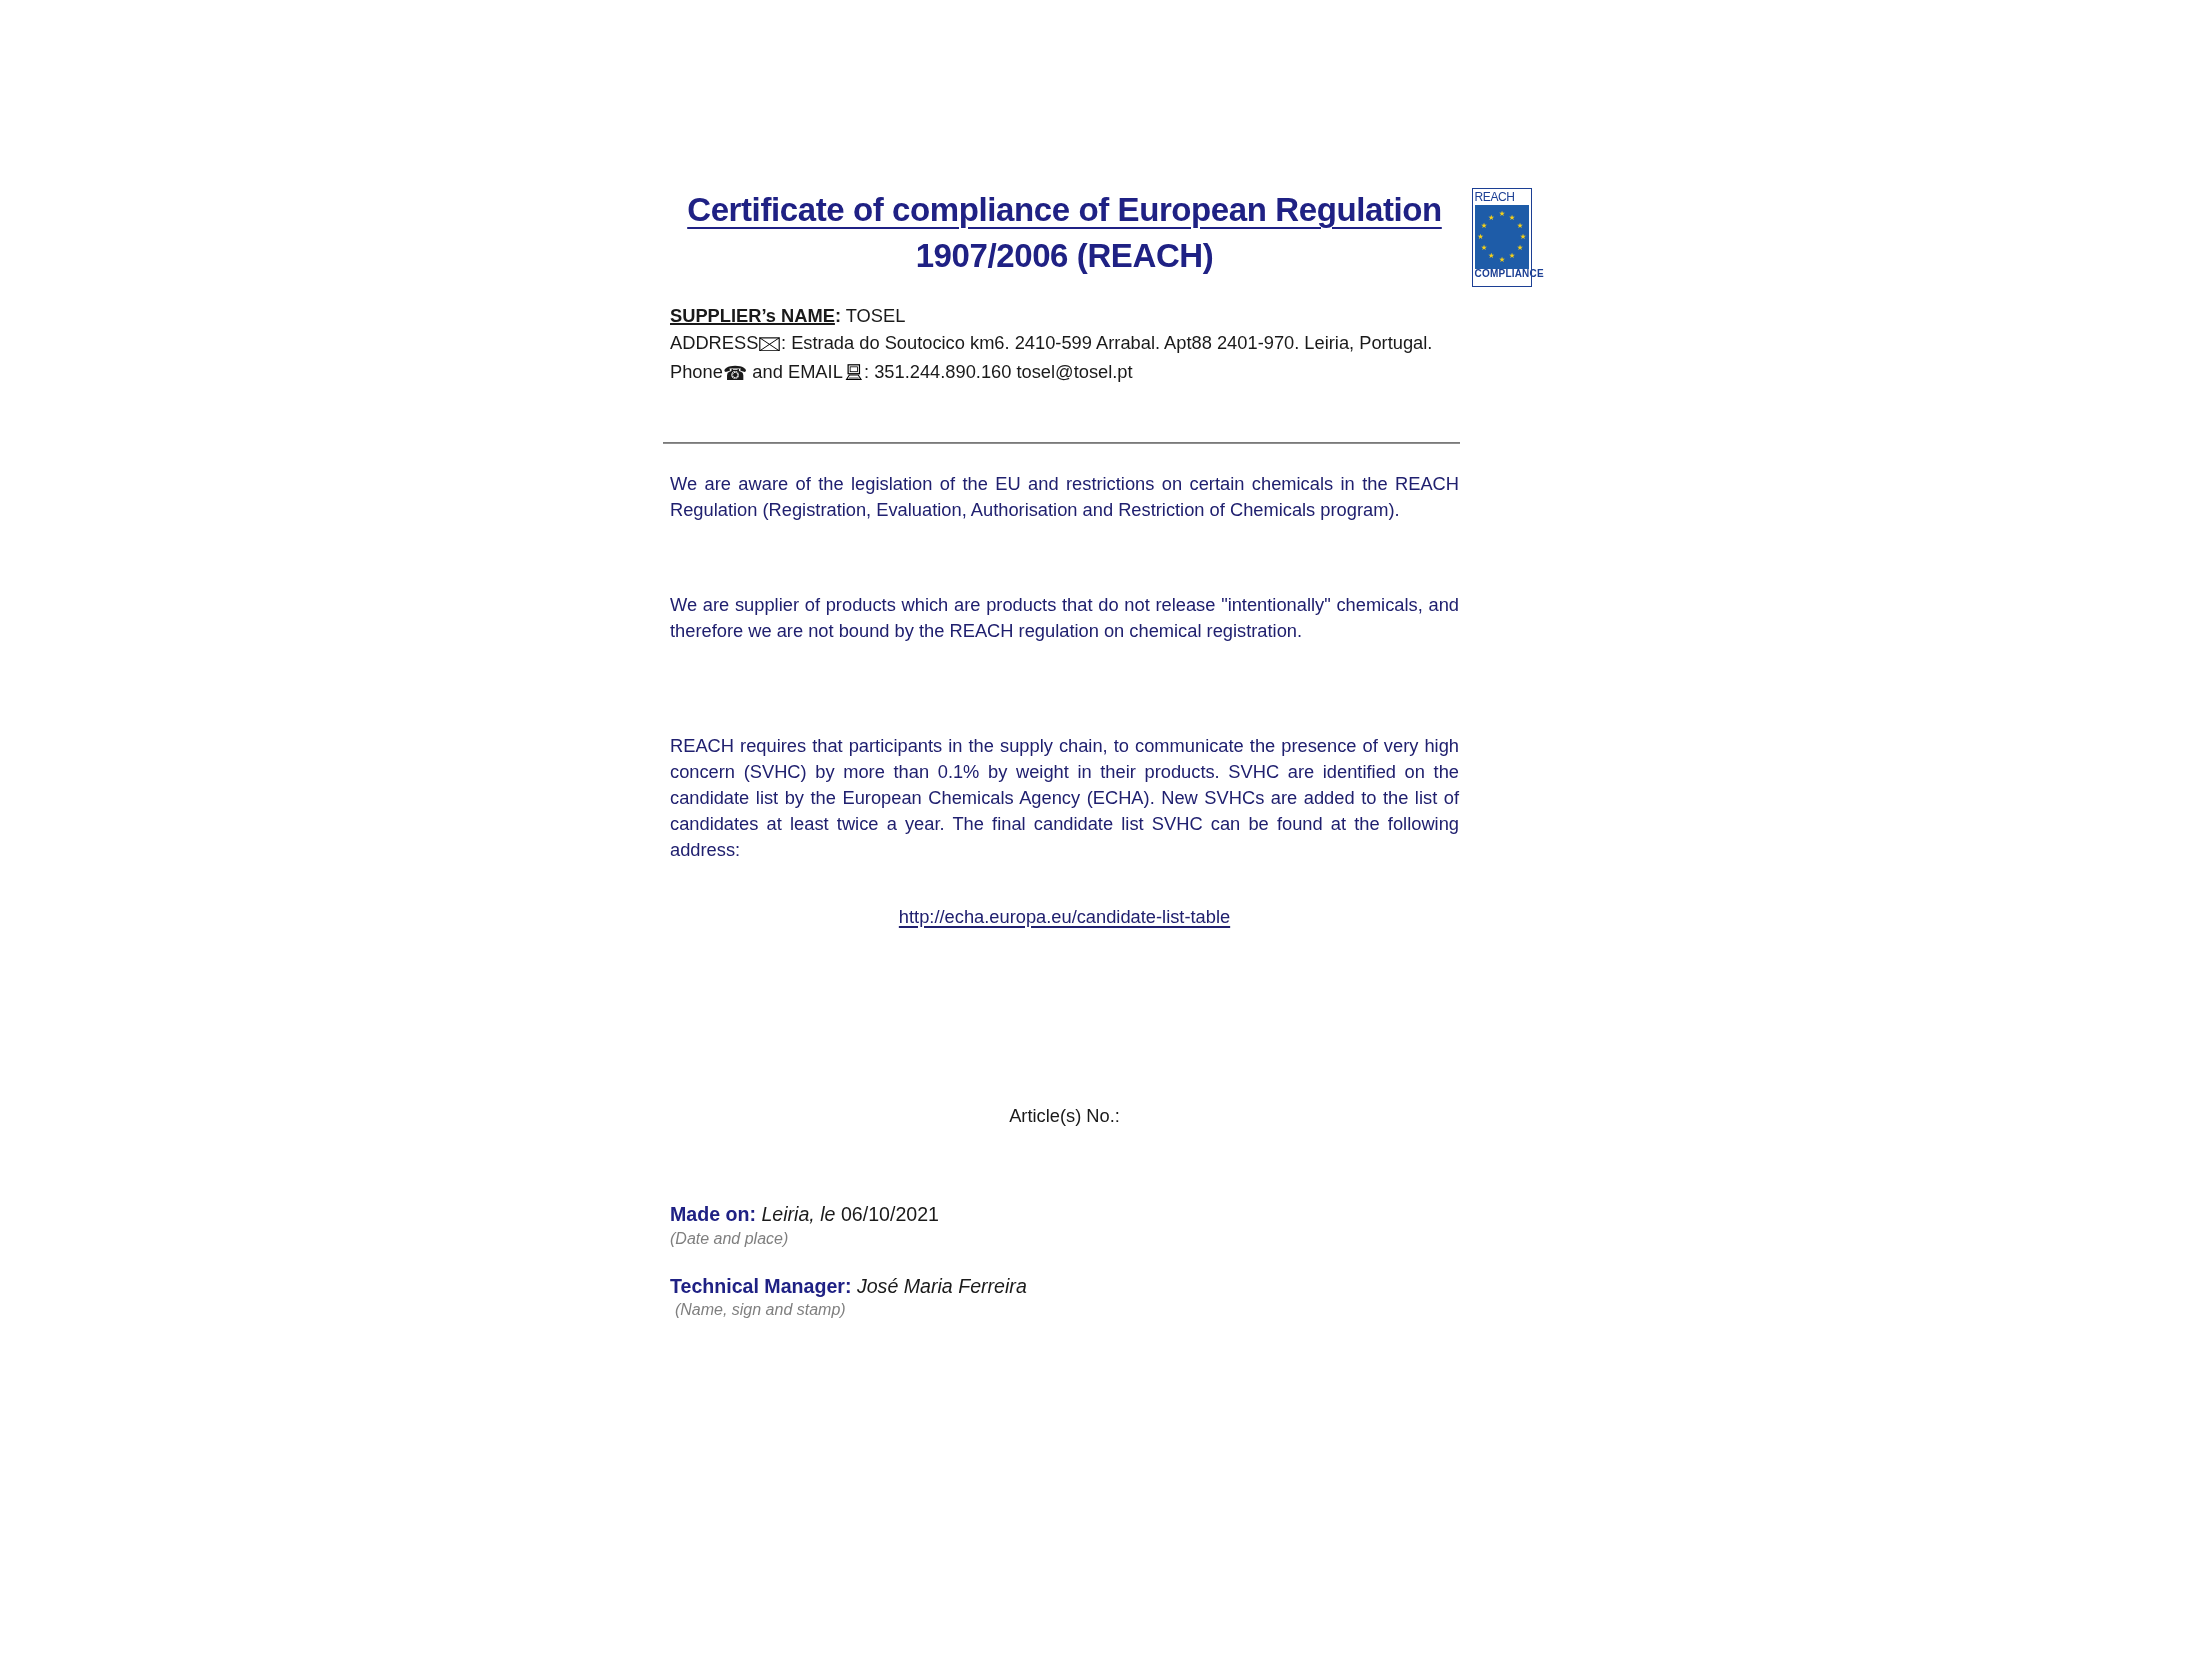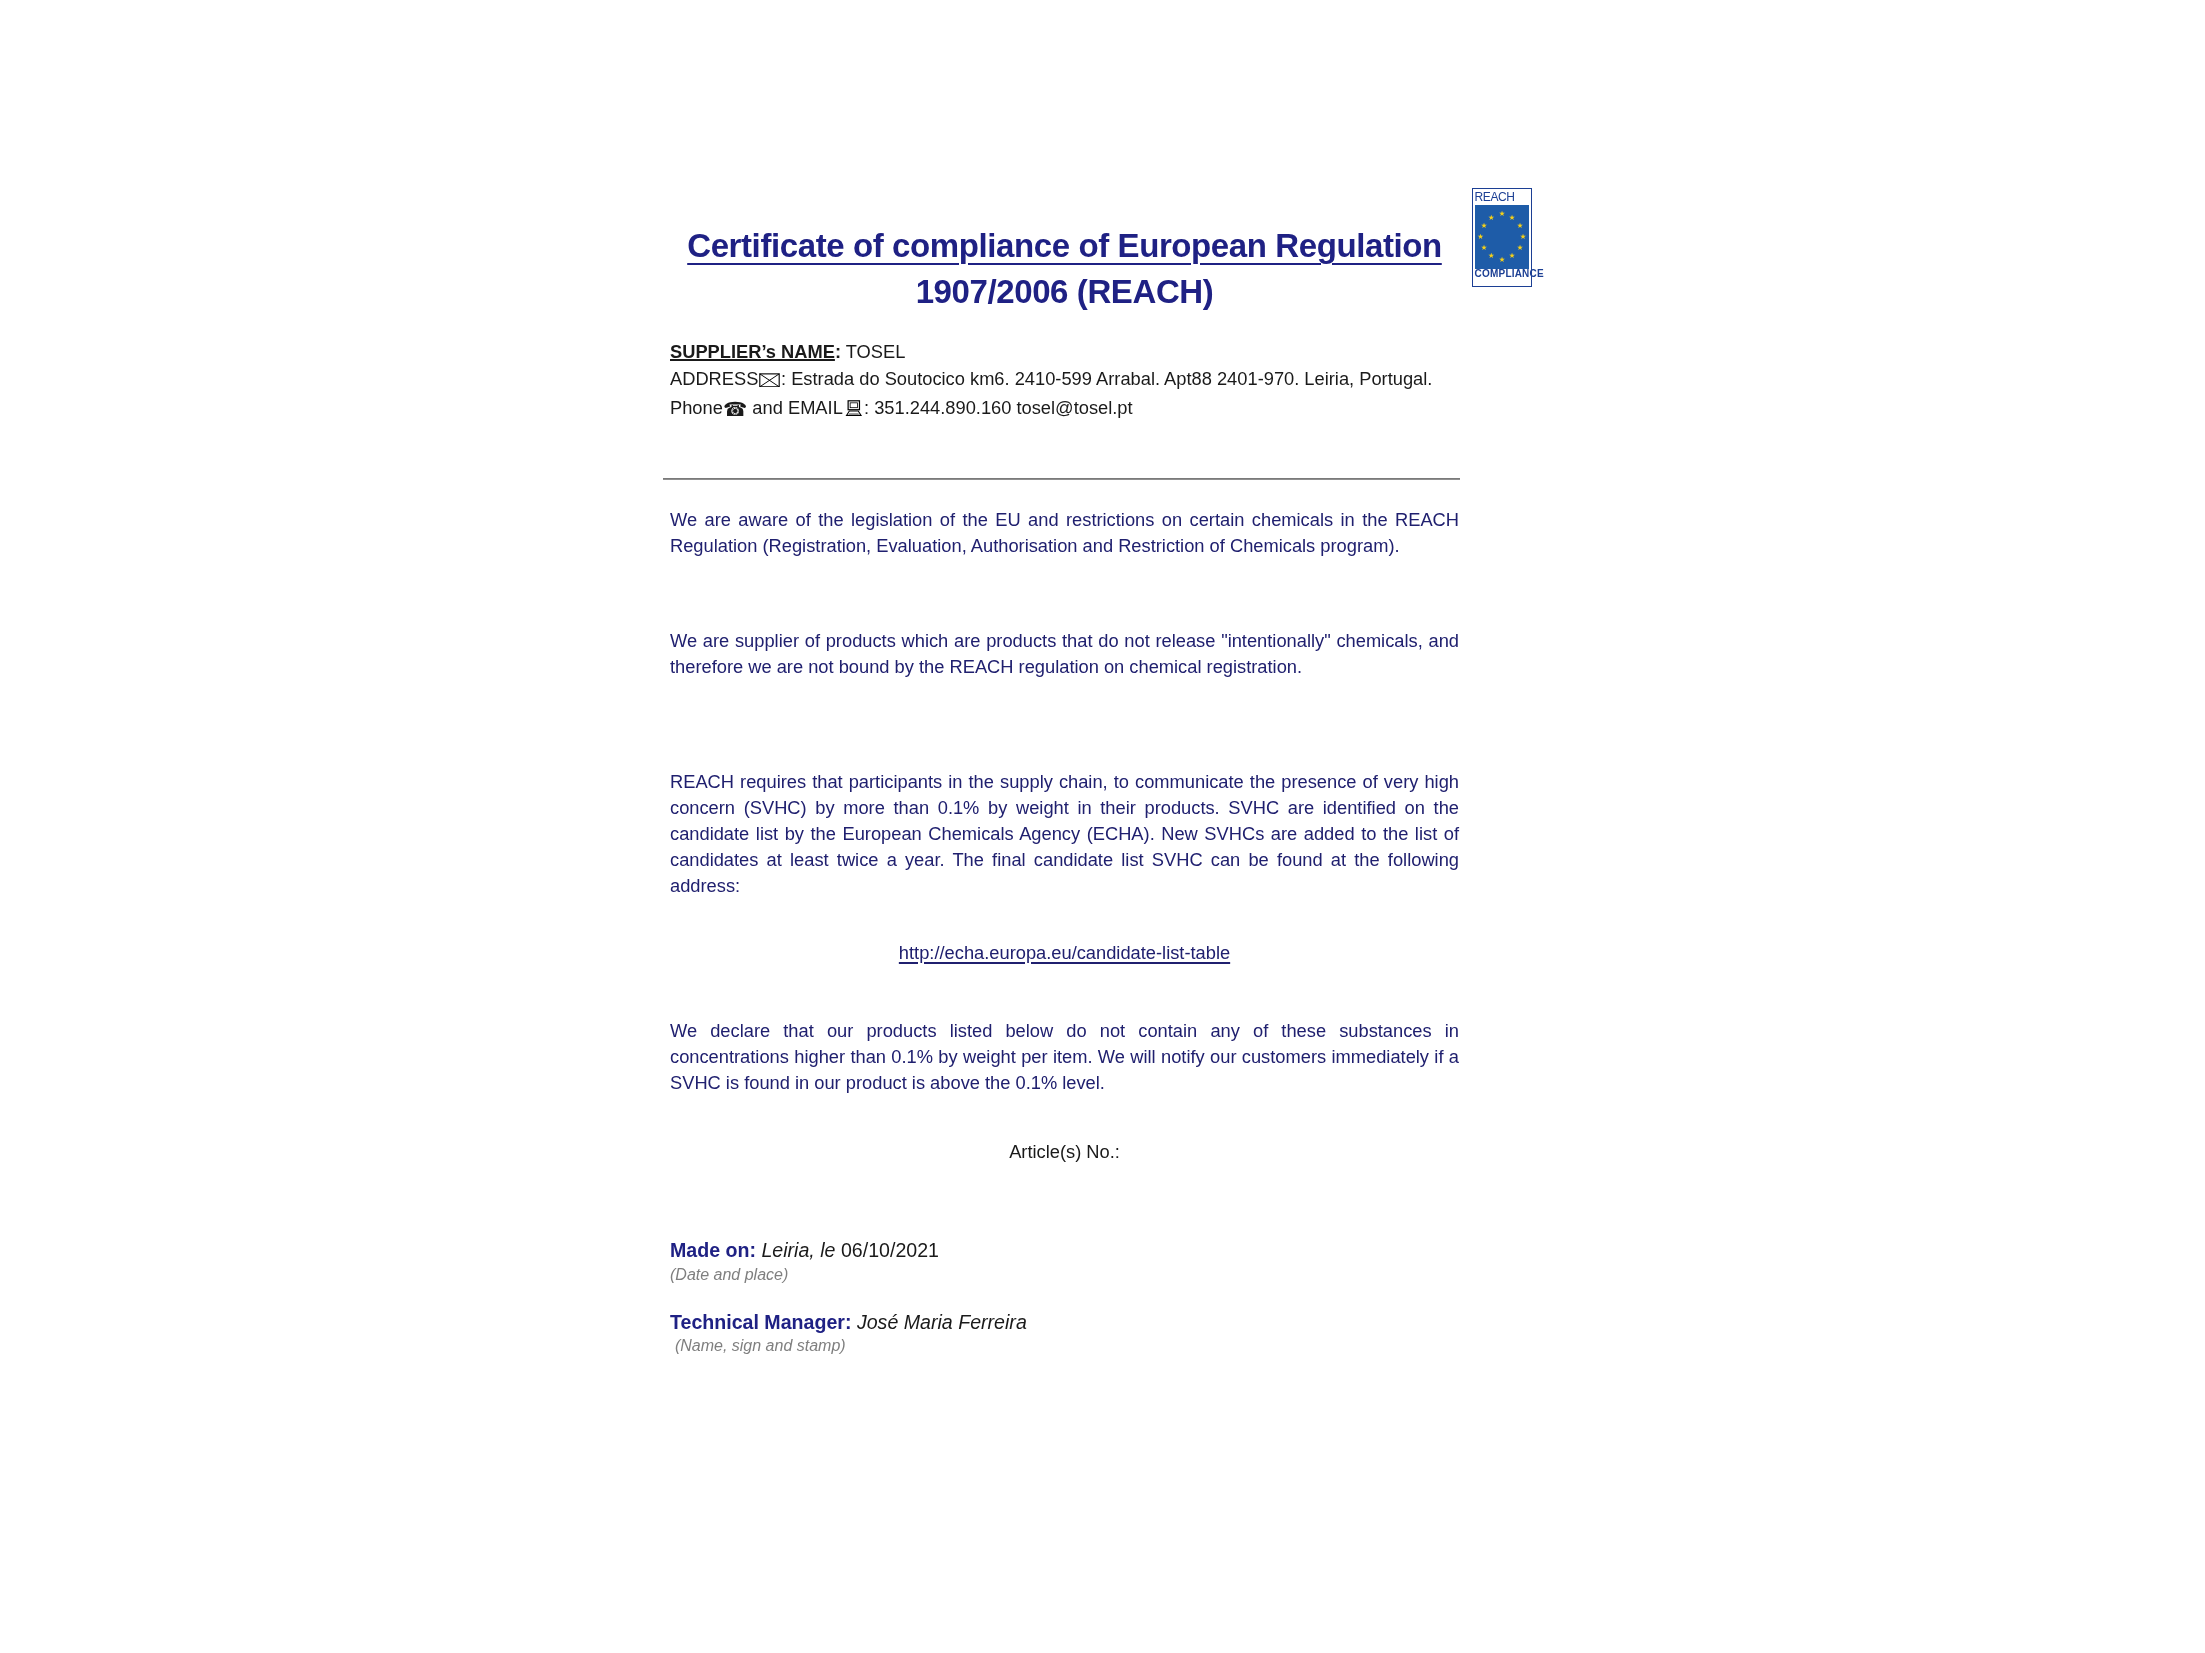--- a/index.html
+++ b/index.html
@@ -10,21 +10,21 @@
     --rule-gray:#8f8f8f;
     --logo-blue:#1c3f94;
     --logo-box:#1e5ca8;
     --star-yellow:#f5d019;
     --ink:#9094b4;
   }
   *{margin:0;padding:0;box-sizing:border-box;}
   html,body{width:2205px;height:1654px;background:#ffffff;overflow:hidden;
     font-family:"Liberation Sans", sans-serif;}
   .doc{position:absolute;left:670px;top:0;width:789px;height:1654px;}
-  .block{position:absolute;left:0;width:100%;margin-top:36px;}
+  .block{position:absolute;left:0;width:100%;}
 
   
   .title{top:187px;text-align:center;color:var(--title-blue);font-weight:bold;
     font-size:33px;line-height:46px;letter-spacing:-0.4px;}
   .title .u{text-decoration:underline;text-decoration-thickness:2.4px;text-underline-offset:5.7px;}
 
   
   .supplier{top:302px;font-size:18.3px;line-height:27px;color:var(--text-black);text-align:justify;}
   .supplier .lbl{font-weight:bold;}
   .supplier .lbl-u{font-weight:bold;text-decoration:underline;text-decoration-thickness:1.6px;}
@@ -104,21 +104,20 @@
   <div class="block para p1">We are aware of the legislation of the EU and restrictions on certain chemicals in the REACH Regulation (Registration, Evaluation, Authorisation and Restriction of Chemicals program).</div>
 
   <div class="block para p2">We are supplier of products which are products that do not release "intentionally" chemicals, and therefore we are not bound by the REACH regulation on chemical registration.</div>
 
   <div class="block para p3">REACH requires that participants in the supply chain, to communicate the presence of very high concern (SVHC) by more than 0.1% by weight in their products. SVHC are identified on the candidate list by the European Chemicals Agency (ECHA). New SVHCs are added to the list of candidates at least twice a year. The final candidate list SVHC can be found at the following address:</div>
 
   <div class="block link-row">
     <a>http://echa.europa.eu/candidate-list-table</a>
   </div>
 
-  <div class="block para p4">We declare that our products listed below do not contain any of these substances in concentrations higher than 0.1% by weight per item. We will notify our customers immediately if a SVHC is found in our product is above the 0.1% level.</div>
 
   <div class="block article">Article(s) No.:</div>
 
   <div class="block made-on">
     <span class="lbl">Made on:</span><span class="ital"> Leiria, le </span><span>06/10/2021</span>
   </div>
   <div class="block note date-note">(Date and place)</div>
 
   <div class="block manager">
     <span class="lbl">Technical Manager:</span><span class="name"> José Maria Ferreira</span>

